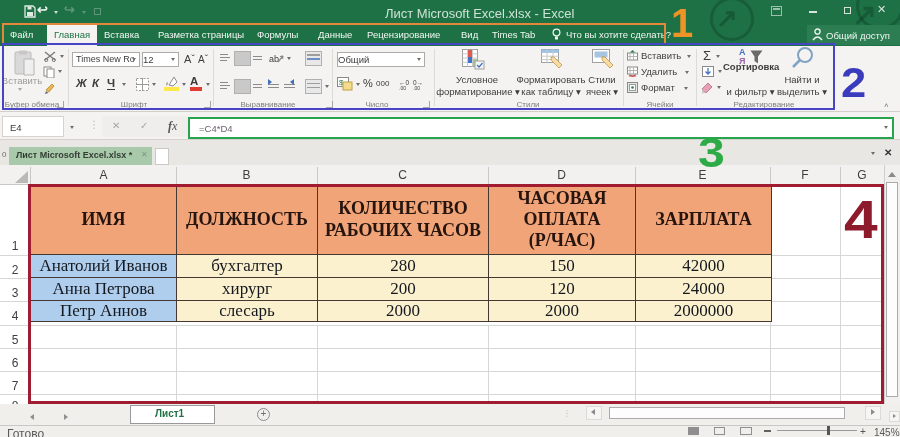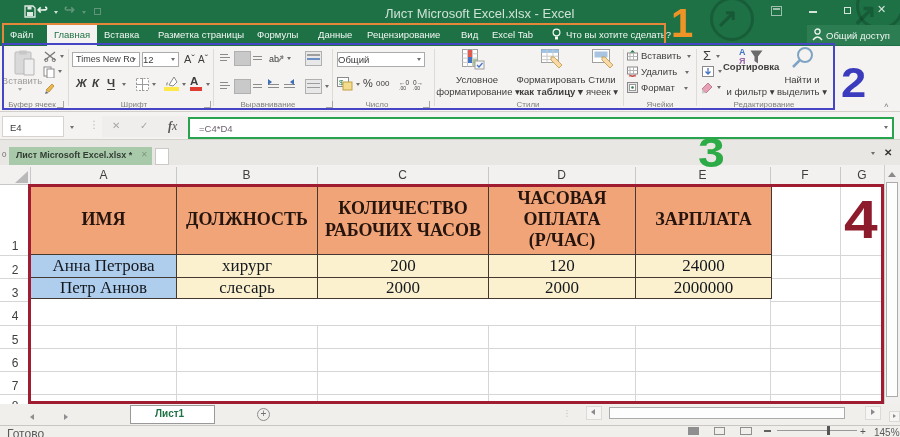--- a/index.html
+++ b/index.html
@@ -64,21 +64,21 @@
   <div class="abs wm" style="left:856px; top:-18px; width:48px; height:48px;"></div>
   <div class="abs" style="left:852px; top:-2px; width:60px; height:34px; color:rgba(8,42,24,0.3); font-size:30px; font-weight:bold; line-height:34px;">↗</div>
   <div class="abs rtab" style="left:10px; top:29px;">Файл</div>
   <div class="abs" style="left:47px; top:24px; width:50px; height:22px; background:#f4f3f1; color:#1e7145; font-size:9.5px; text-align:center; line-height:22px;">Главная</div>
   <div class="abs rtab" style="left:104px; top:29px;">Вставка</div>
   <div class="abs rtab" style="left:158px; top:29px;">Разметка страницы</div>
   <div class="abs rtab" style="left:257px; top:29px;">Формулы</div>
   <div class="abs rtab" style="left:318px; top:29px;">Данные</div>
   <div class="abs rtab" style="left:367px; top:29px;">Рецензирование</div>
   <div class="abs rtab" style="left:461px; top:29px;">Вид</div>
-  <div class="abs rtab" style="left:492px; top:29px;">Excel Tab</div>
+  <div class="abs rtab" style="left:492px; top:29px;">Times Tab</div>
   <svg class="abs" style="left:552px; top:28px;" width="9" height="13" viewBox="0 0 9 13">
       <circle cx="4.5" cy="4.5" r="3.4" fill="none" stroke="#f2f7f4" stroke-width="1.2"></circle>
       <rect x="3" y="8.5" width="3" height="3" fill="#f2f7f4"></rect>
     </svg>
   <div class="abs rtab" style="left:566px; top:29px;">Что вы хотите сделать?</div>
   <div class="abs" style="left:807px; top:25px; width:93px; height:20px; background:#2c7d51;"></div>
   <svg class="abs" style="left:812px; top:28px;" width="11" height="13" viewBox="0 0 11 13">
       <circle cx="5.5" cy="3.6" r="2.6" fill="none" stroke="#eef5f0" stroke-width="1.3"></circle>
       <path d="M1 12 q4.5 -6 9 0" fill="none" stroke="#eef5f0" stroke-width="1.3"></path>
     </svg>
@@ -107,21 +107,21 @@
     <div class="abs caret" style="left:60px; top:9px;"></div>
     <svg class="abs" style="left:43px; top:20px;" width="12" height="12" viewBox="0 0 12 12">
         <rect x="1" y="1" width="7" height="9" fill="#fff" stroke="#8a8a8a"></rect>
         <rect x="4" y="3" width="7" height="9" fill="#fff" stroke="#8a8a8a"></rect>
       </svg>
     <div class="abs caret" style="left:58px; top:24px;"></div>
     <svg class="abs" style="left:44px; top:36px;" width="12" height="13" viewBox="0 0 12 13">
         <path d="M2 8 L8 2 l2 2 L5 10z" fill="#e9b64f" stroke="#b98c2c" stroke-width="0.8"></path>
         <path d="M2 9 l-1 3 3.5-1z" fill="#6b6b6b"></path>
       </svg>
-    <div class="abs glabel" style="left:3px; width:58px;">Буфер ячеек</div>
+    <div class="abs glabel" style="left:3px; width:58px;">Буфер обмена</div>
     <div class="abs launch" style="left:57px;"></div>
 
     <div class="abs combo" style="left:72px; top:6px; width:68px; height:15px; line-height:13px; padding-left:3px; font-size:9px;">Times New Ro</div>
     <div class="abs caret" style="left:132px; top:12px;"></div>
     <div class="abs combo" style="left:142px; top:6px; width:37px; height:15px; line-height:13px; padding-left:0;">12</div>
     <div class="abs caret" style="left:171px; top:12px;"></div>
     <div class="abs" style="left:184px; top:7px; font-size:11px; color:#3c3c3c;">Аˇ</div>
     <div class="abs" style="left:198px; top:8px; font-size:10px; color:#3c3c3c;">Аˇ</div>
     <div class="abs" style="left:76px; top:31px; font-size:11.5px; font-weight:bold; font-style:italic; color:#3c3c3c;">Ж</div>
     <div class="abs" style="left:92px; top:31px; font-size:11.5px; font-weight:bold; font-style:italic; color:#3c3c3c;">К</div>
@@ -223,21 +223,21 @@
       </svg>
     <div class="abs ctxt" style="left:445px; top:28px; width:64px;">Условное</div>
     <div class="abs ctxt" style="left:436px; top:40px; width:84px;">форматирование ▾</div>
     <svg class="abs" style="left:541px; top:3px;" width="25" height="22" viewBox="0 0 25 22">
         <rect x="0.5" y="0.5" width="17" height="13" fill="#fff" stroke="#a0a0a0"></rect>
         <rect x="0.5" y="0.5" width="17" height="3.4" fill="#9dc3e6"></rect>
         <path d="M0.5 7.2h17 M0.5 10.6h17 M6 0.5v13 M12 0.5v13" stroke="#c9c9c9"></path>
         <path d="M13 8 l8 8 -3 3 -8-8 0-3z" fill="#f8d9a8" stroke="#b98c2c" stroke-width="0.7"></path>
       </svg>
     <div class="abs ctxt" style="left:515px; top:28px; width:72px;">Форматировать</div>
-    <div class="abs ctxt" style="left:517px; top:40px; width:68px;font-weight:bold;">как таблицу ▾</div>
+    <div class="abs ctxt" style="left:517px; top:40px; width:68px;">как таблицу ▾</div>
     <svg class="abs" style="left:592px; top:3px;" width="25" height="22" viewBox="0 0 25 22">
         <rect x="0.5" y="0.5" width="17" height="13" fill="#fff" stroke="#a0a0a0"></rect>
         <rect x="2.5" y="2.5" width="13" height="6" fill="#a8c4e0"></rect>
         <path d="M13 8 l8 8 -3 3 -8-8 0-3z" fill="#f8d9a8" stroke="#b98c2c" stroke-width="0.7"></path>
       </svg>
     <div class="abs ctxt" style="left:582px; top:28px; width:40px;">Стили</div>
     <div class="abs ctxt" style="left:580px; top:40px; width:44px;">ячеек ▾</div>
     <div class="abs glabel" style="left:508px; width:40px;">Стили</div>
 
     <svg class="abs" style="left:627px; top:4px;" width="11" height="11" viewBox="0 0 11 11">
@@ -370,20 +370,27 @@
         </colgroup>
       <tbody>
           <tr style="height:70px;">
         <td class="hdr">ИМЯ</td>
         <td class="hdr">ДОЛЖНОСТЬ</td>
         <td class="hdr">КОЛИЧЕСТВО<br>РАБОЧИХ ЧАСОВ</td>
         <td class="hdr">ЧАСОВАЯ<br>ОПЛАТА<br>(Р/ЧАС)</td>
         <td class="hdr">ЗАРПЛАТА</td>
       </tr>
       <tr style="height:23px;">
+        <td class="blue">Анатолий Иванов</td>
+        <td class="yel">бухгалтер</td>
+        <td class="yel">280</td>
+        <td class="yel">150</td>
+        <td class="yel">42000</td>
+      </tr>
+      <tr style="height:23px;">
         <td class="blue">Анна Петрова</td>
         <td class="yel">хирург</td>
         <td class="yel">200</td>
         <td class="yel">120</td>
         <td class="yel">24000</td>
       </tr>
       <tr style="height:21px;">
         <td class="blue">Петр Аннов</td>
         <td class="yel">слесарь</td>
         <td class="yel">2000</td>

